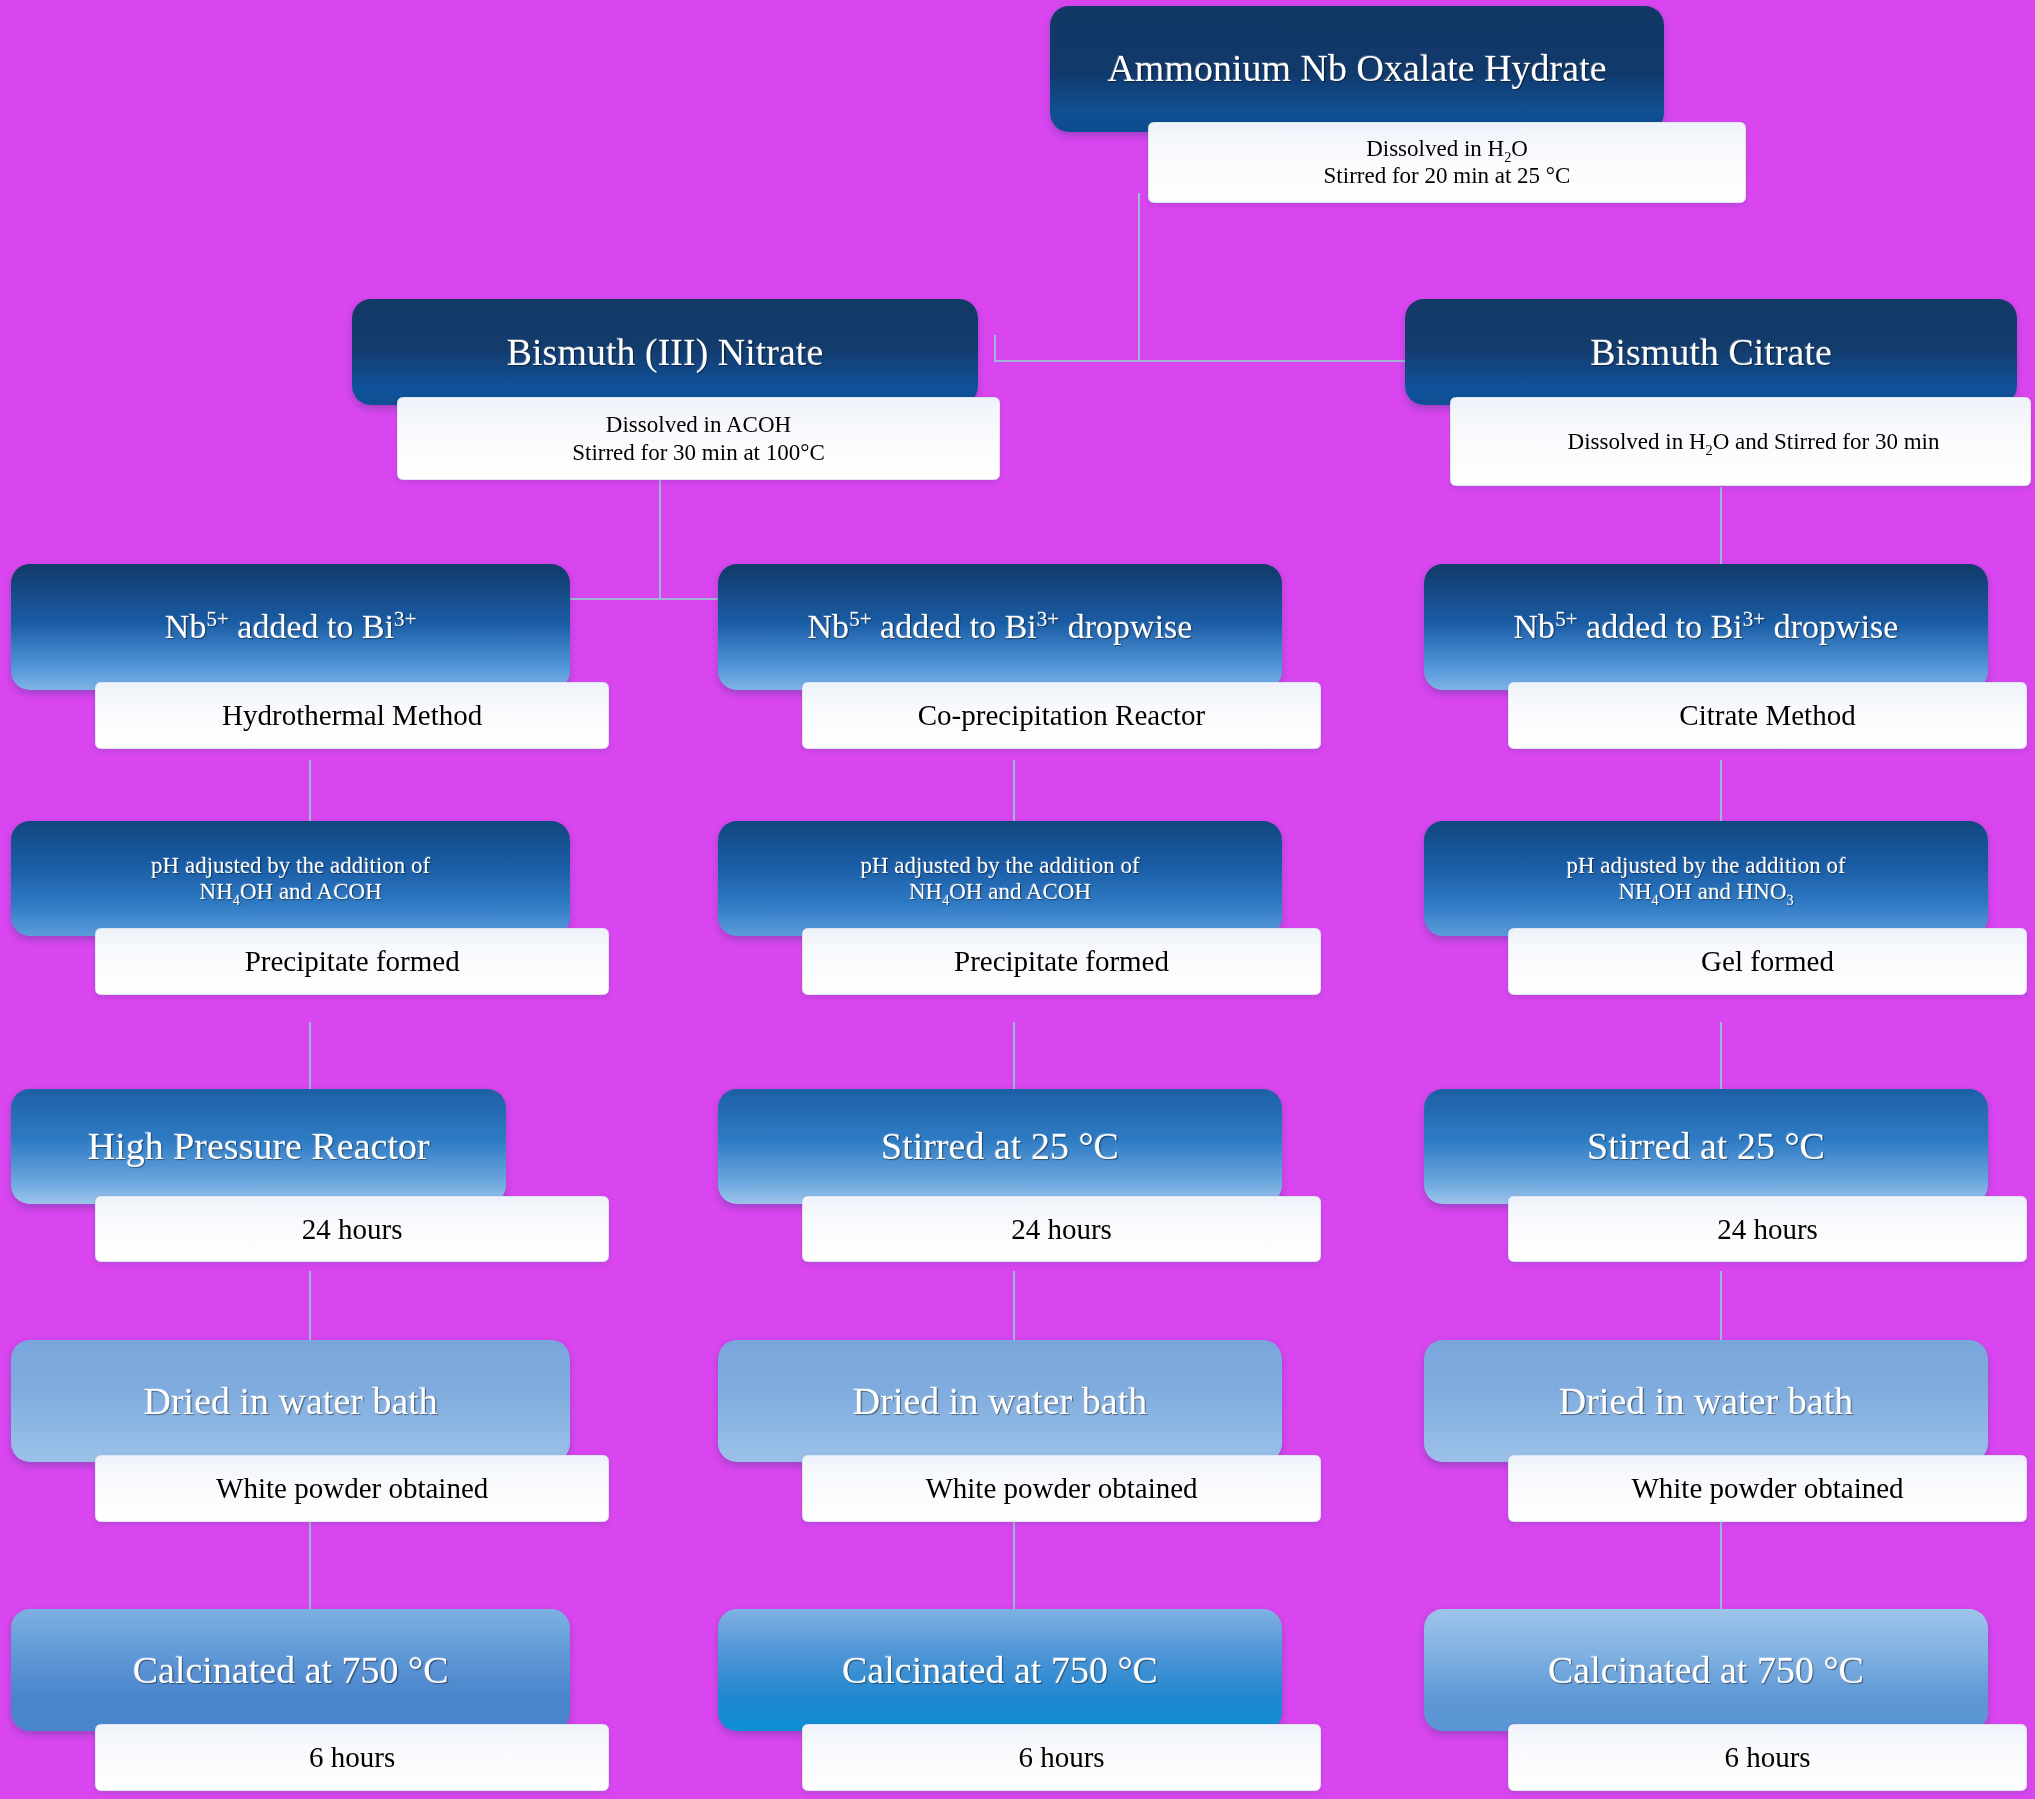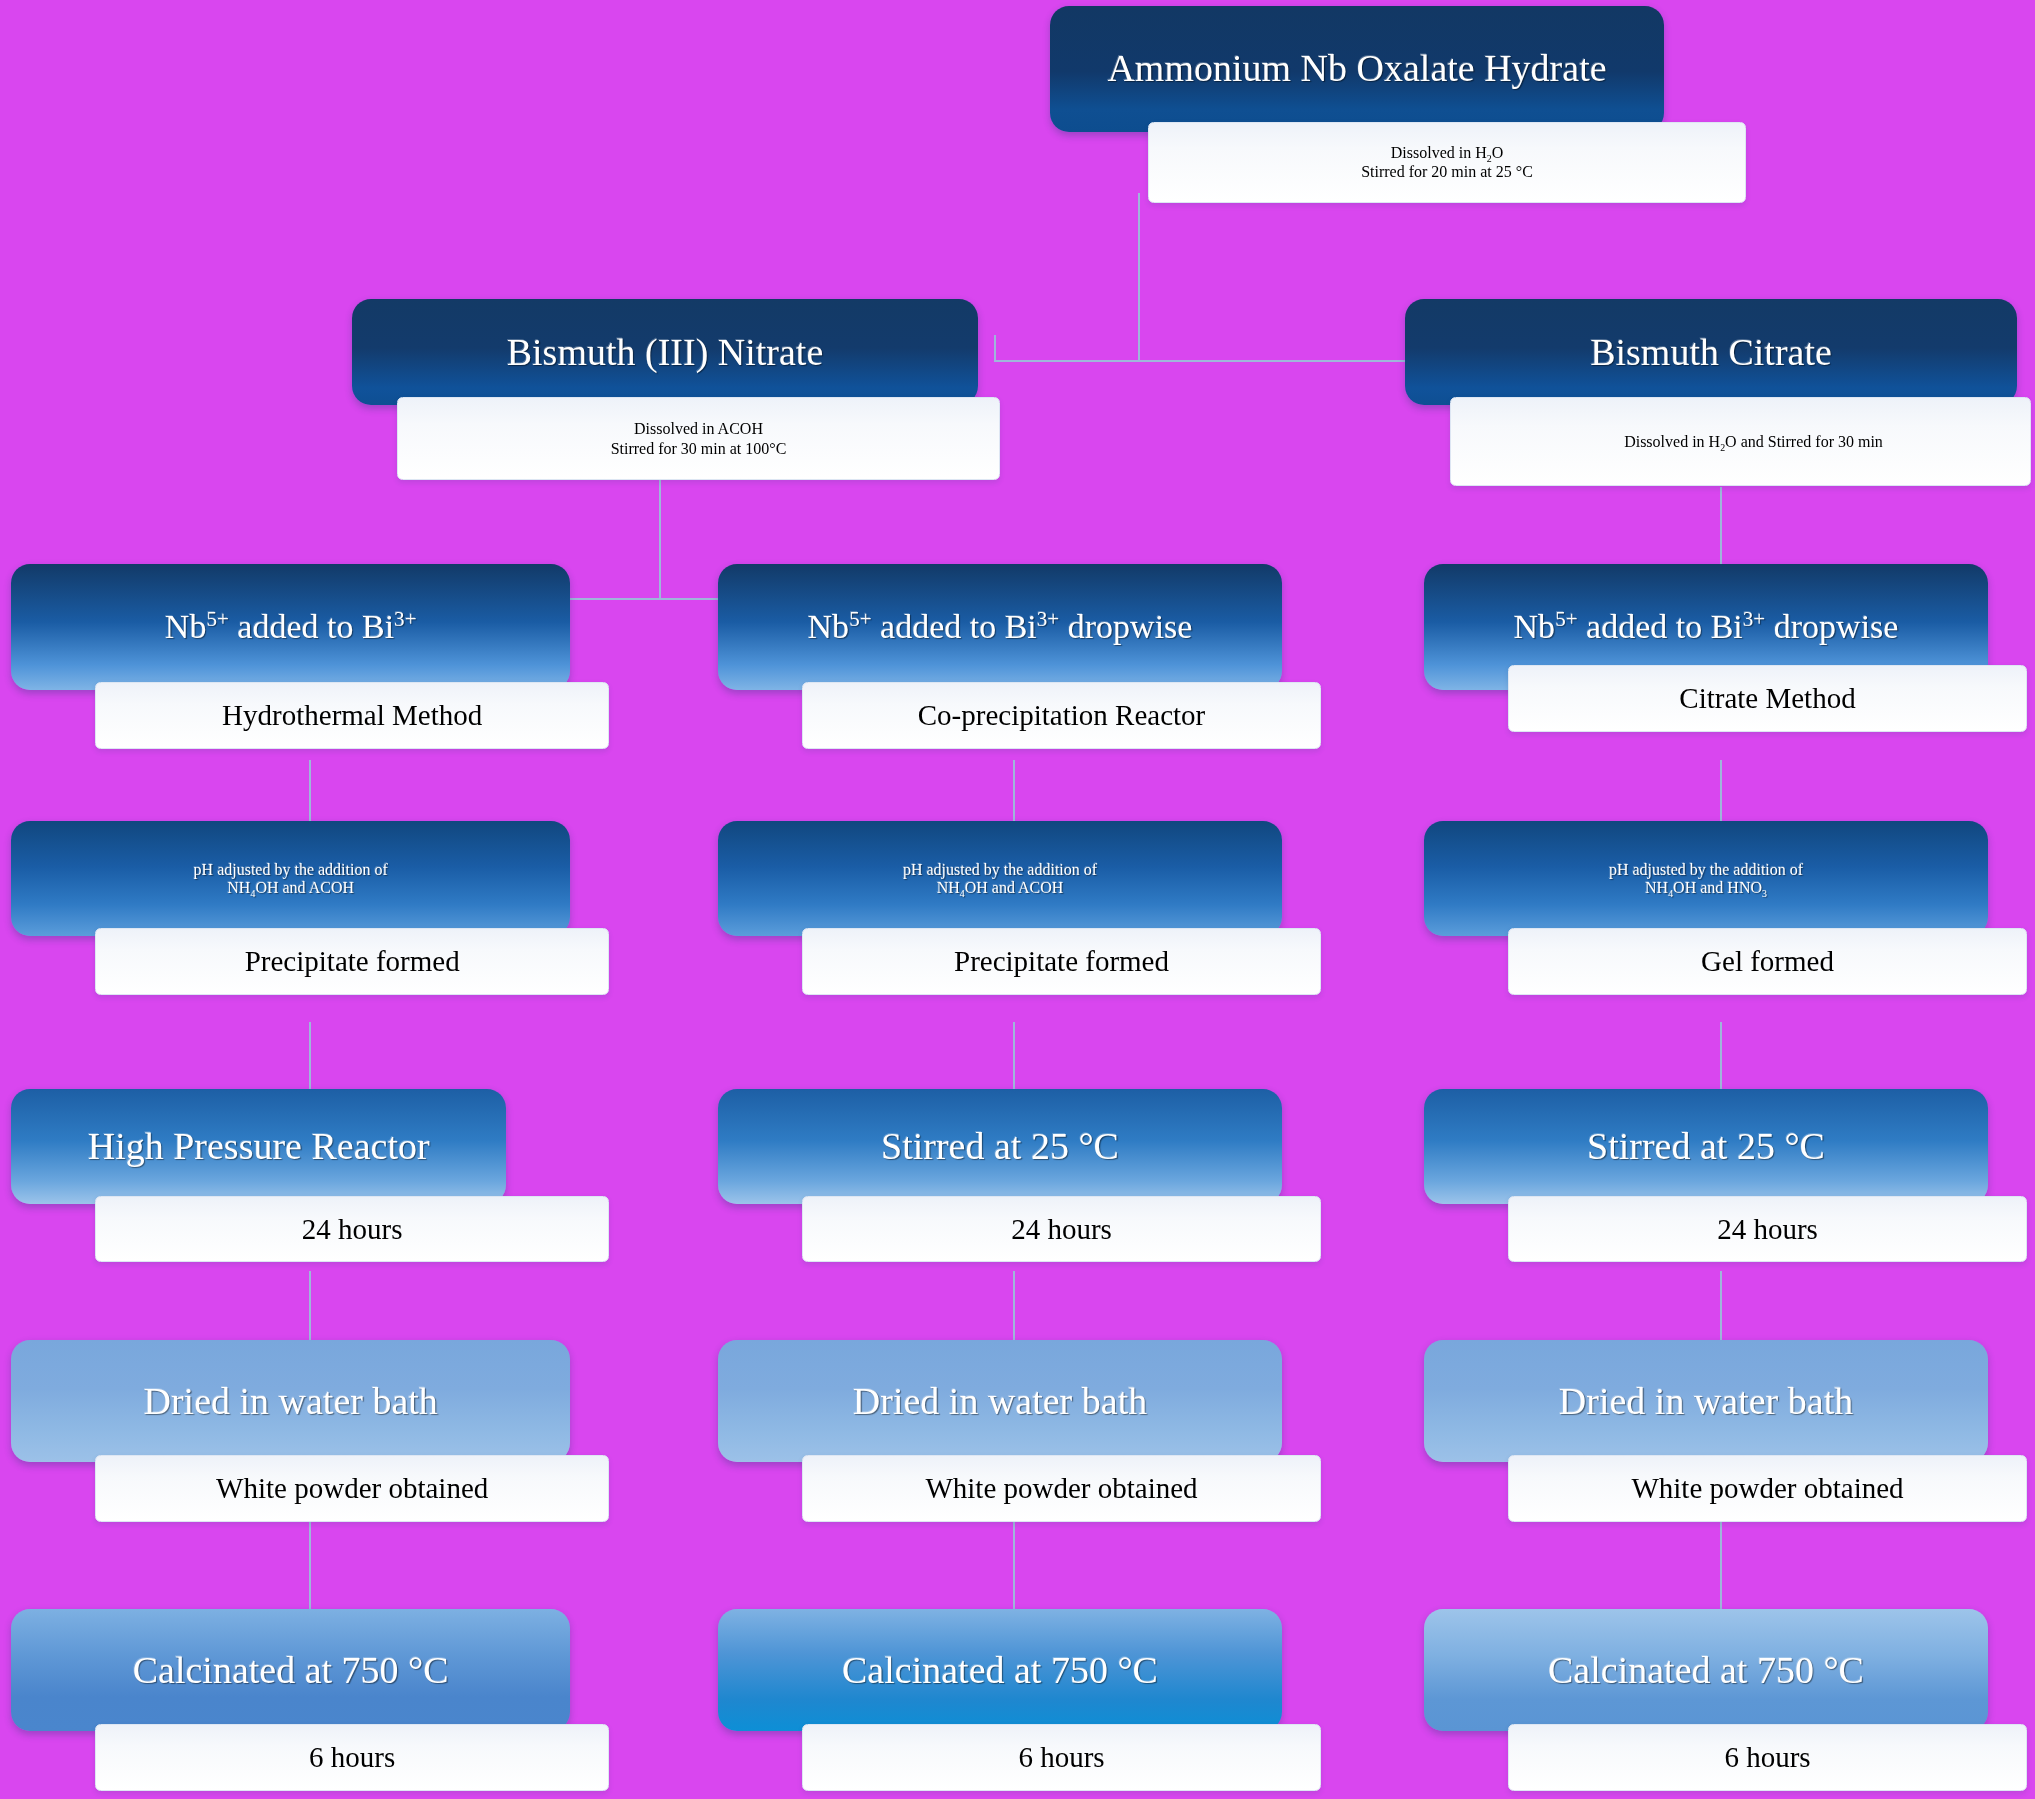--- a/index.html
+++ b/index.html
@@ -64,21 +64,21 @@
   .g-mid    {background:linear-gradient(180deg,#11477f 0%,#1a5da6 40%,#2f7ac4 72%,#5b9ddb 100%);}
   .g-steel  {background:linear-gradient(180deg,#1d5fa5 0%,#2f7cc4 45%,#6aa6de 80%,#9cc4ea 100%);}
   .g-pale   {background:linear-gradient(180deg,#79a7dc 0%,#7fabde 40%,#8fb9e4 75%,#9cc1e8 100%);}
   .g-calc   {background:linear-gradient(180deg,#7db0e2 0%,#5f98d6 38%,#4a85cc 72%,#4a86cd 100%);}
   .g-calc2  {background:linear-gradient(180deg,#7fb2e3 0%,#4f95d6 36%,#1f87cf 74%,#0d8fd6 100%);}
   .g-calc3  {background:linear-gradient(180deg,#9dc4ea 0%,#7fb0e1 38%,#5d97d5 74%,#5a95d4 100%);}
 
   .f-xl{font-size:38px;}
   .f-lg{font-size:34px;}
   .f-md{font-size:29px;}
-  .f-sm{font-size:16px;}
+  .f-sm{font-size:23px;}
   sup{font-size:.62em;vertical-align:super;line-height:0;}
   sub{font-size:.62em;vertical-align:sub;line-height:0;}
 </style>
 </head>
 <body>
 
 <div id="canvas">
 
   <div class="ln v" style="left:1138px;top:193px;height:168px;"></div>
 
@@ -155,21 +155,21 @@
     </div>
     <div class="nsub f-md" style="left:84px;top:118px;width:519px;height:67px;">
       <span class="inner">Co-precipitation Reactor</span>
     </div>
   </div>
 
   <div class="node" style="left:1424px;top:564px;width:609px;height:190px;">
     <div class="nhead g-deep f-lg" style="width:564px;height:126px;">
       <span class="inner">Nb<sup>5+</sup> added to Bi<sup>3+</sup> dropwise</span>
     </div>
-    <div class="nsub f-md" style="left:84px;top:101px;width:519px;height:67px;">
+    <div class="nsub f-md" style="left:84px;top:118px;width:519px;height:67px;">
       <span class="inner">Citrate Method</span>
     </div>
   </div>
 
   <div class="node" style="left:11.2px;top:821px;width:598px;height:195px;">
     <div class="nhead g-mid f-sm" style="width:559px;height:115px;flex-direction:column;">
       <span class="inner">pH adjusted by the addition of</span>
       <span class="inner">NH<sub>4</sub>OH and ACOH</span>
     </div>
     <div class="nsub f-md" style="left:84px;top:107px;width:514px;height:67px;">

